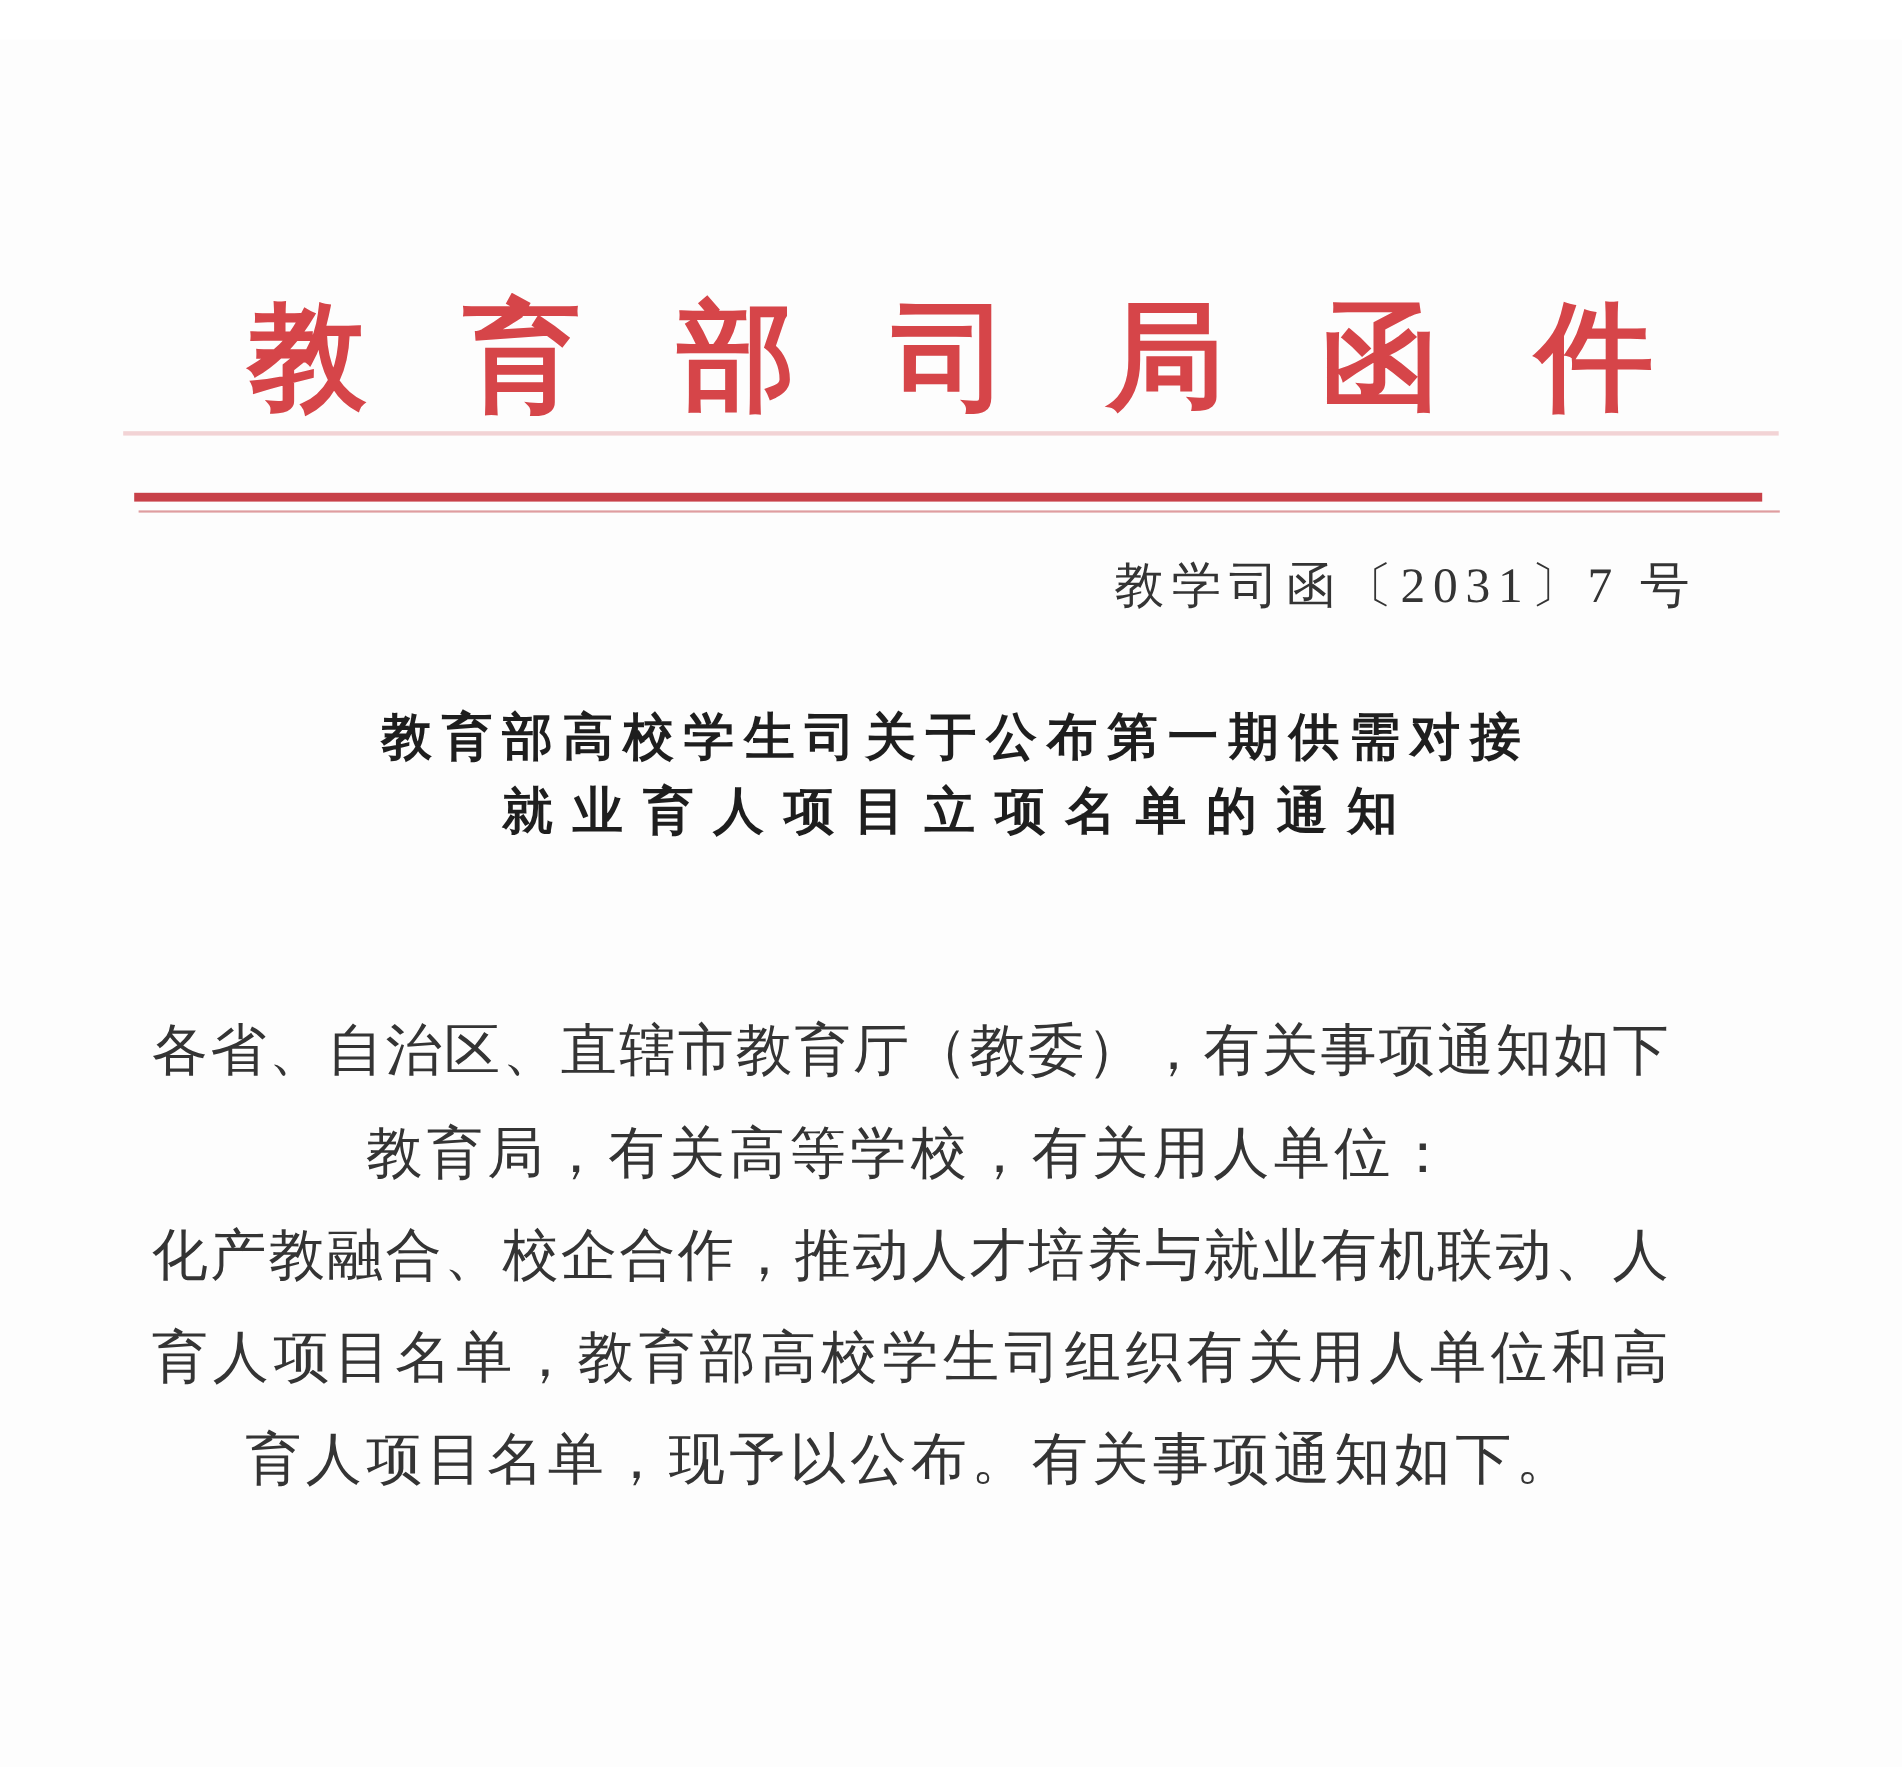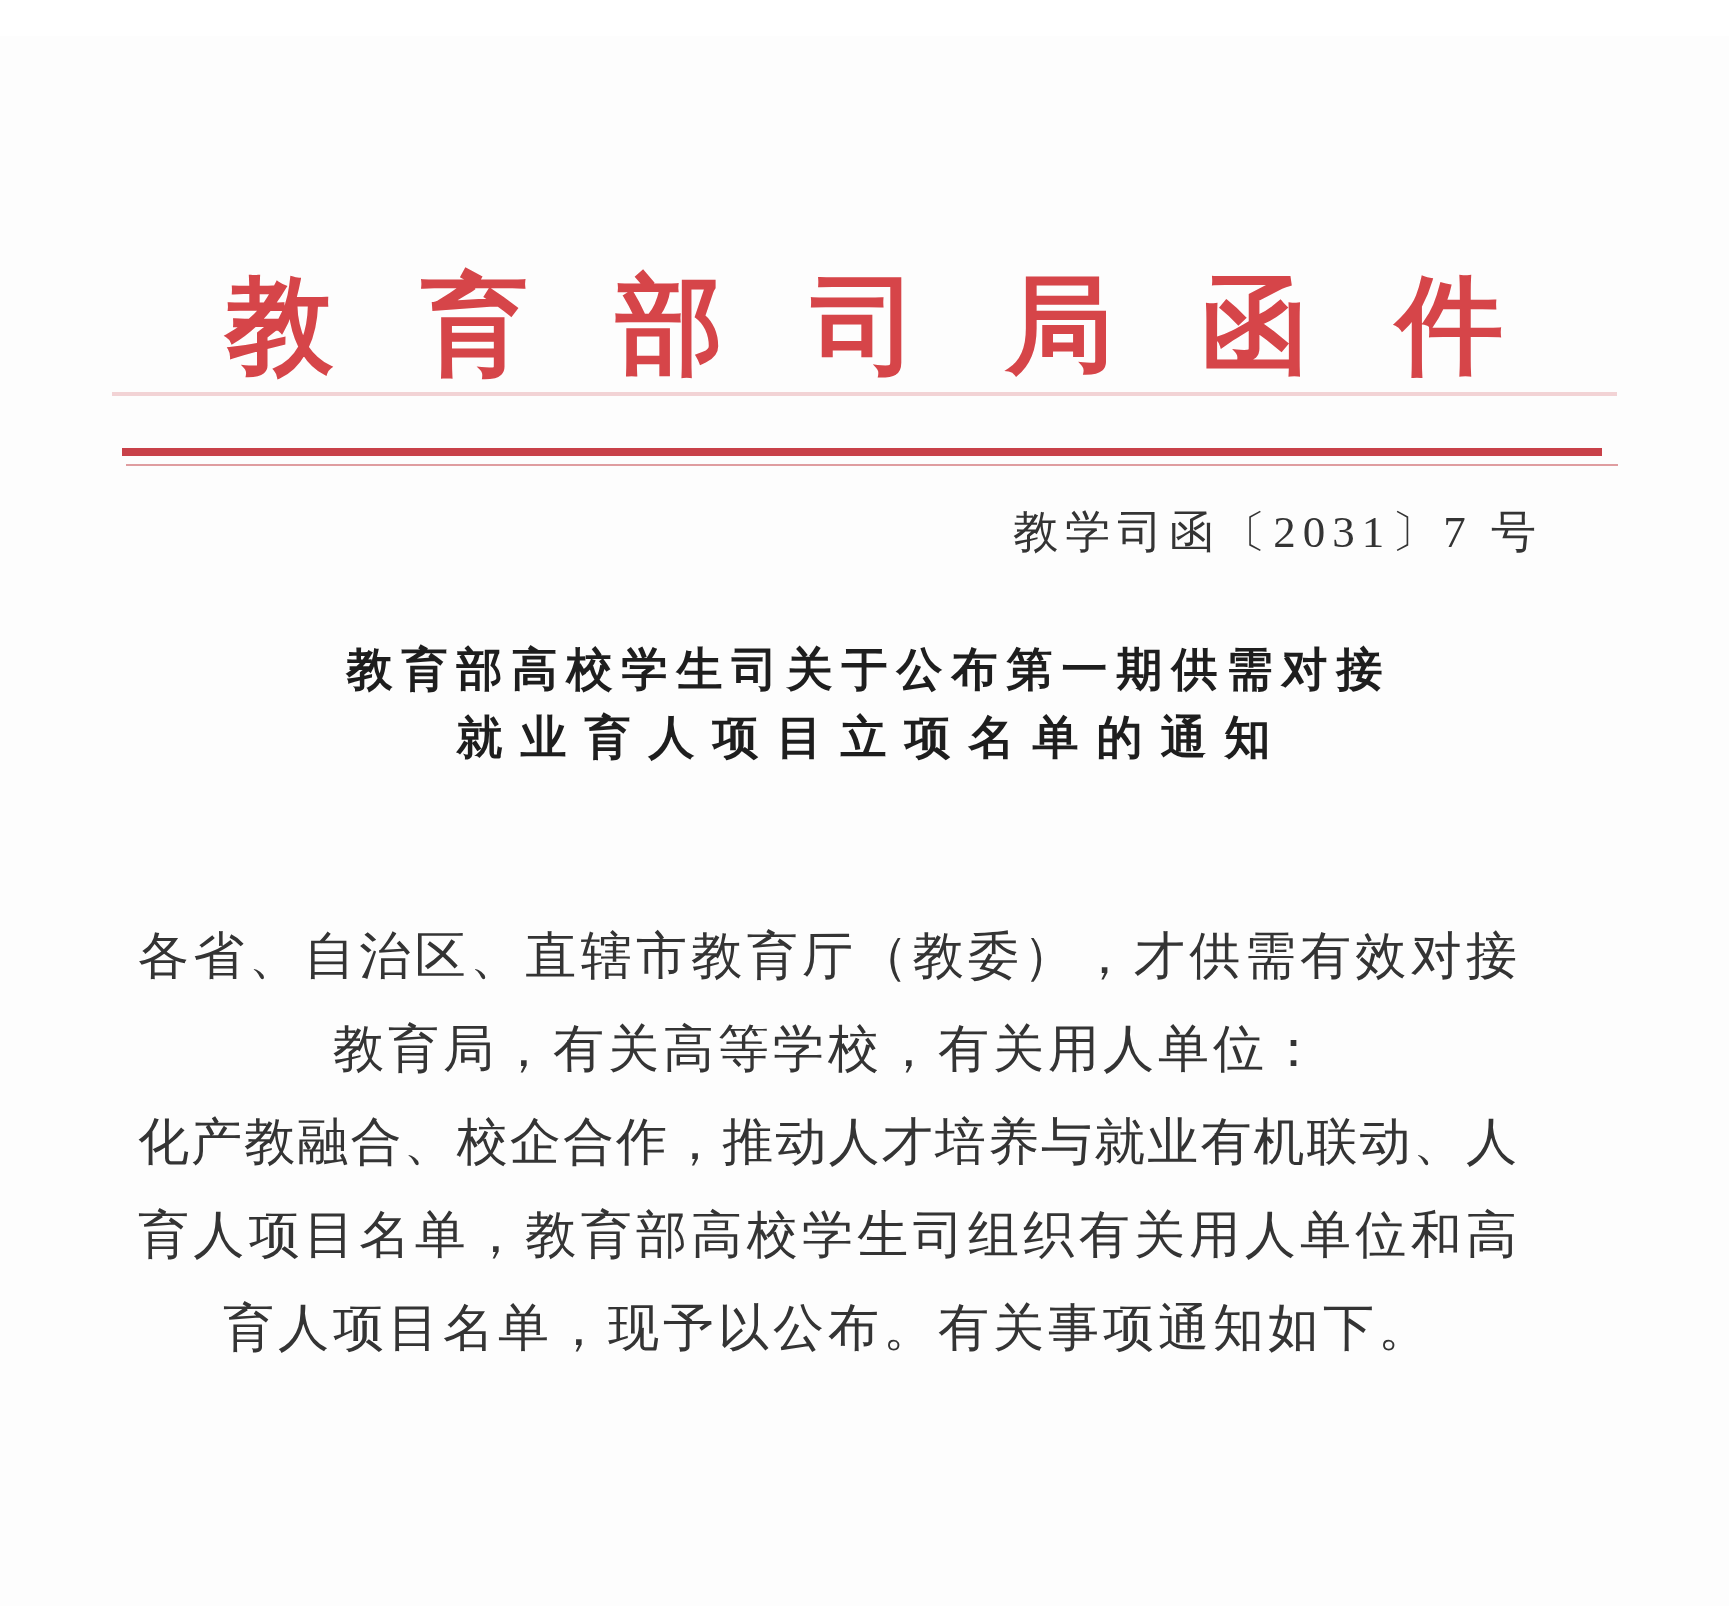--- a/index.html
+++ b/index.html
@@ -127,21 +127,21 @@
     <div class="rule-thick"></div>
     <div class="rule-thin"></div>
 
     <div class="doc-number">教学司函〔2031〕7 号</div>
 
     <div class="notice-title title-line1">教育部高校学生司关于公布第一期供需对接</div>
 
     <div class="notice-title title-line2">就业育人项目立项名单的通知</div>
 
     <div class="notice-body">
-      <div class="body-line justify">各省、自治区、直辖市教育厅（教委），才供需有效对接</div>
+      <div class="body-line justify">各省、自治区、直辖市教育厅（教委），有关事项通知如下</div>
       <div class="body-line plain">教育局，有关高等学校，有关用人单位：</div>
       <div class="body-line justify">化产教融合、校企合作，推动人才培养与就业有机联动、人</div>
       <div class="body-line justify">育人项目名单，教育部高校学生司组织有关用人单位和高</div>
       <div class="body-line plain">育人项目名单，现予以公布。有关事项通知如下。</div>
     </div>
 
   </div>
 </div>
 
 </body></html>

